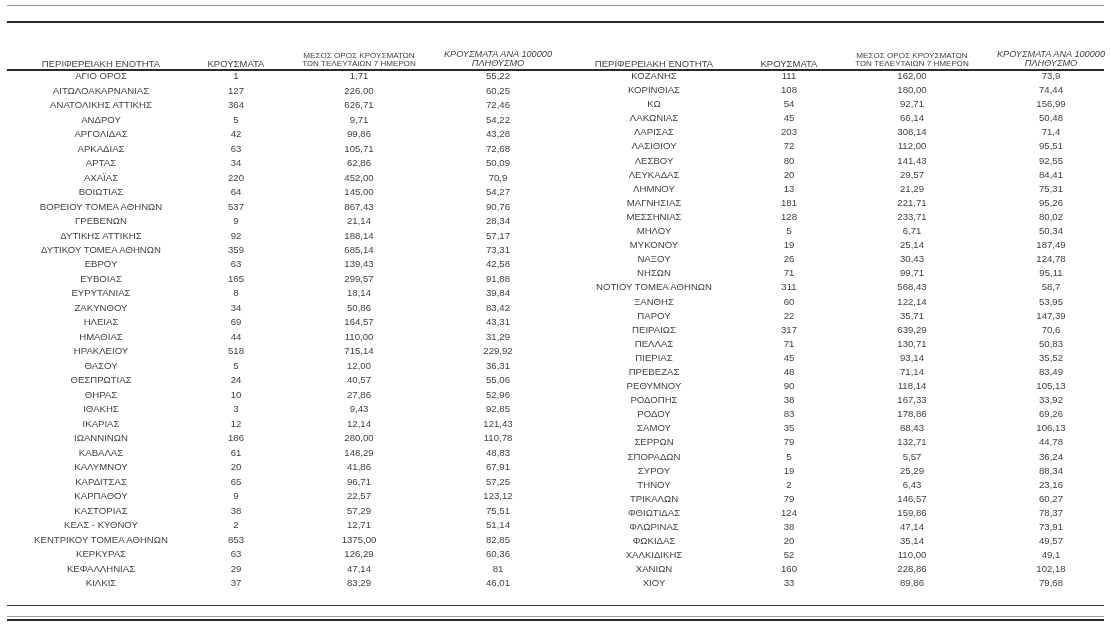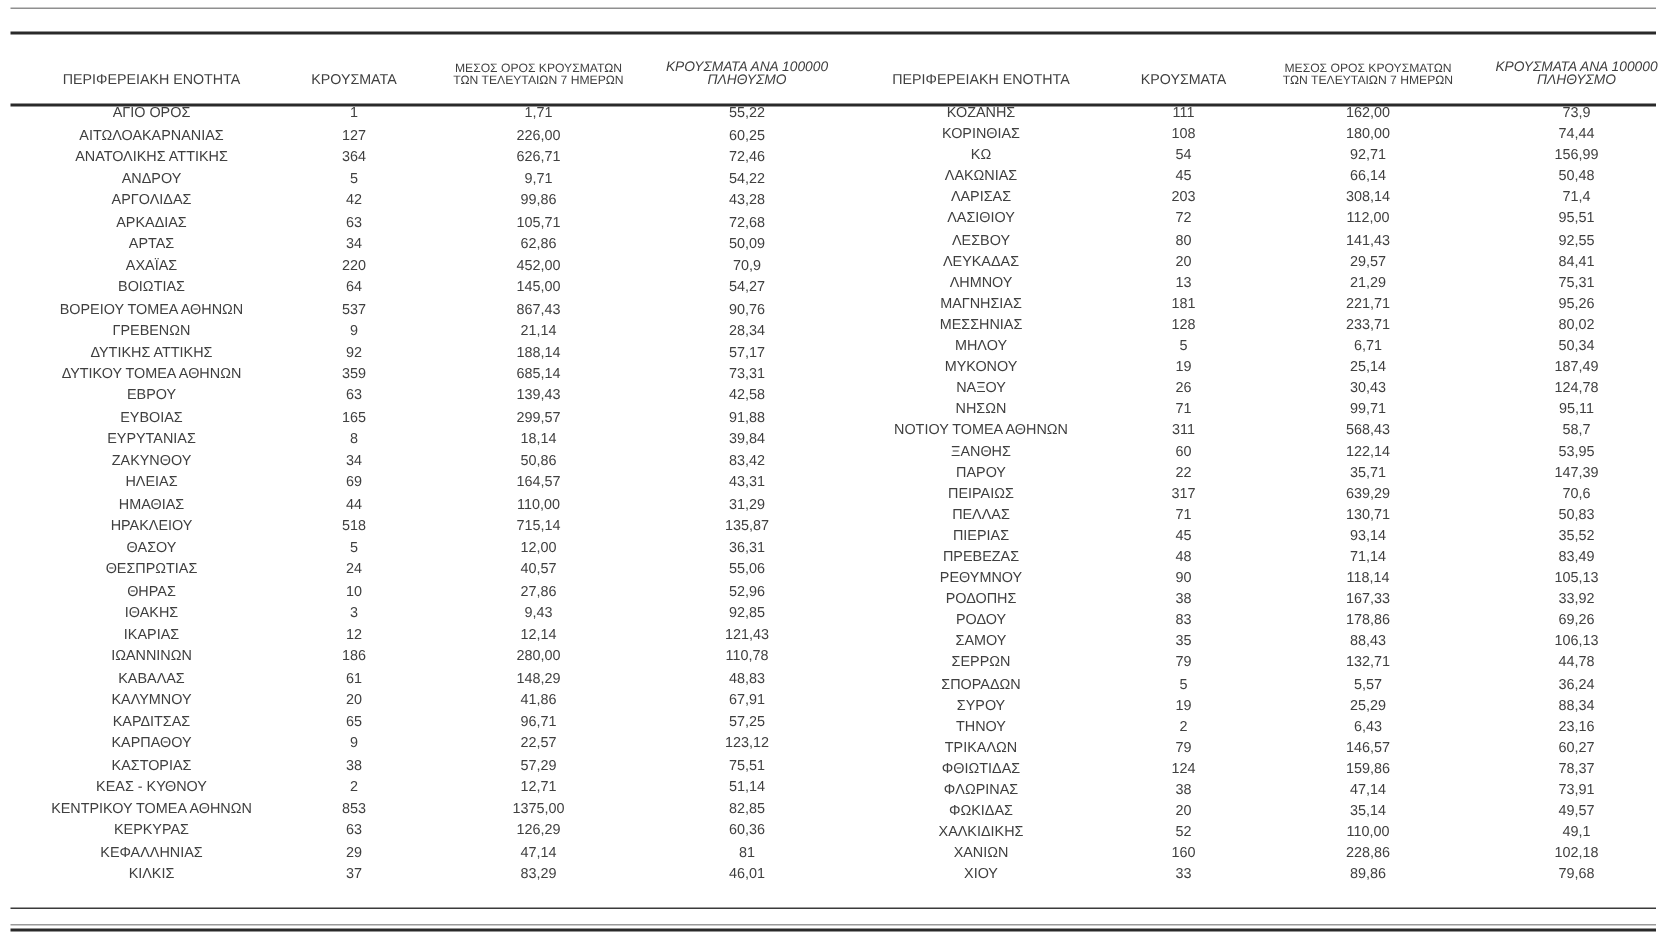--- a/index.html
+++ b/index.html
@@ -23,21 +23,21 @@
   .tables { position: absolute; top: 38px; left: 8px; display: flex; gap: 5px; }
 
   table.data-table { border-collapse: collapse; table-layout: fixed; width: 548px; }
   col.c-region { width: 186px; }
   col.c-cases  { width: 84px;  }
   col.c-avg    { width: 162px; }
   col.c-per    { width: 116px; }
 
   th, td { text-align: center; padding: 0; font-weight: 400; }
   thead tr { height: 31px; }
-  th { vertical-align: bottom; font-size: 9.5px; padding-bottom: 10px; color: #3f3f3f; white-space: nowrap; }
+  th { vertical-align: bottom; font-size: 9.5px; padding-bottom: 0; color: #3f3f3f; white-space: nowrap; }
   th .hl { line-height: 9.5px; }
   th.h-avg { font-size: 8.1px; }
   th.h-avg .hl { line-height: 8.6px; }
   th.h-per { font-size: 9.2px; font-style: italic; }
   th.h-per .hl { line-height: 9.6px; }
 
   tbody tr { height: 14.1px; }
   tbody td { font-size: 9.6px; line-height: 14.1px; white-space: nowrap; overflow: hidden; }
 </style>
 </head>
@@ -187,21 +187,21 @@
           <tr>
             <td>ΗΜΑΘΙΑΣ</td>
             <td>44</td>
             <td>110,00</td>
             <td>31,29</td>
           </tr>
           <tr>
             <td>ΗΡΑΚΛΕΙΟΥ</td>
             <td>518</td>
             <td>715,14</td>
-            <td>135,87</td>
+            <td>229,92</td>
           </tr>
           <tr>
             <td>ΘΑΣΟΥ</td>
             <td>5</td>
             <td>12,00</td>
             <td>36,31</td>
           </tr>
           <tr>
             <td>ΘΕΣΠΡΩΤΙΑΣ</td>
             <td>24</td>

